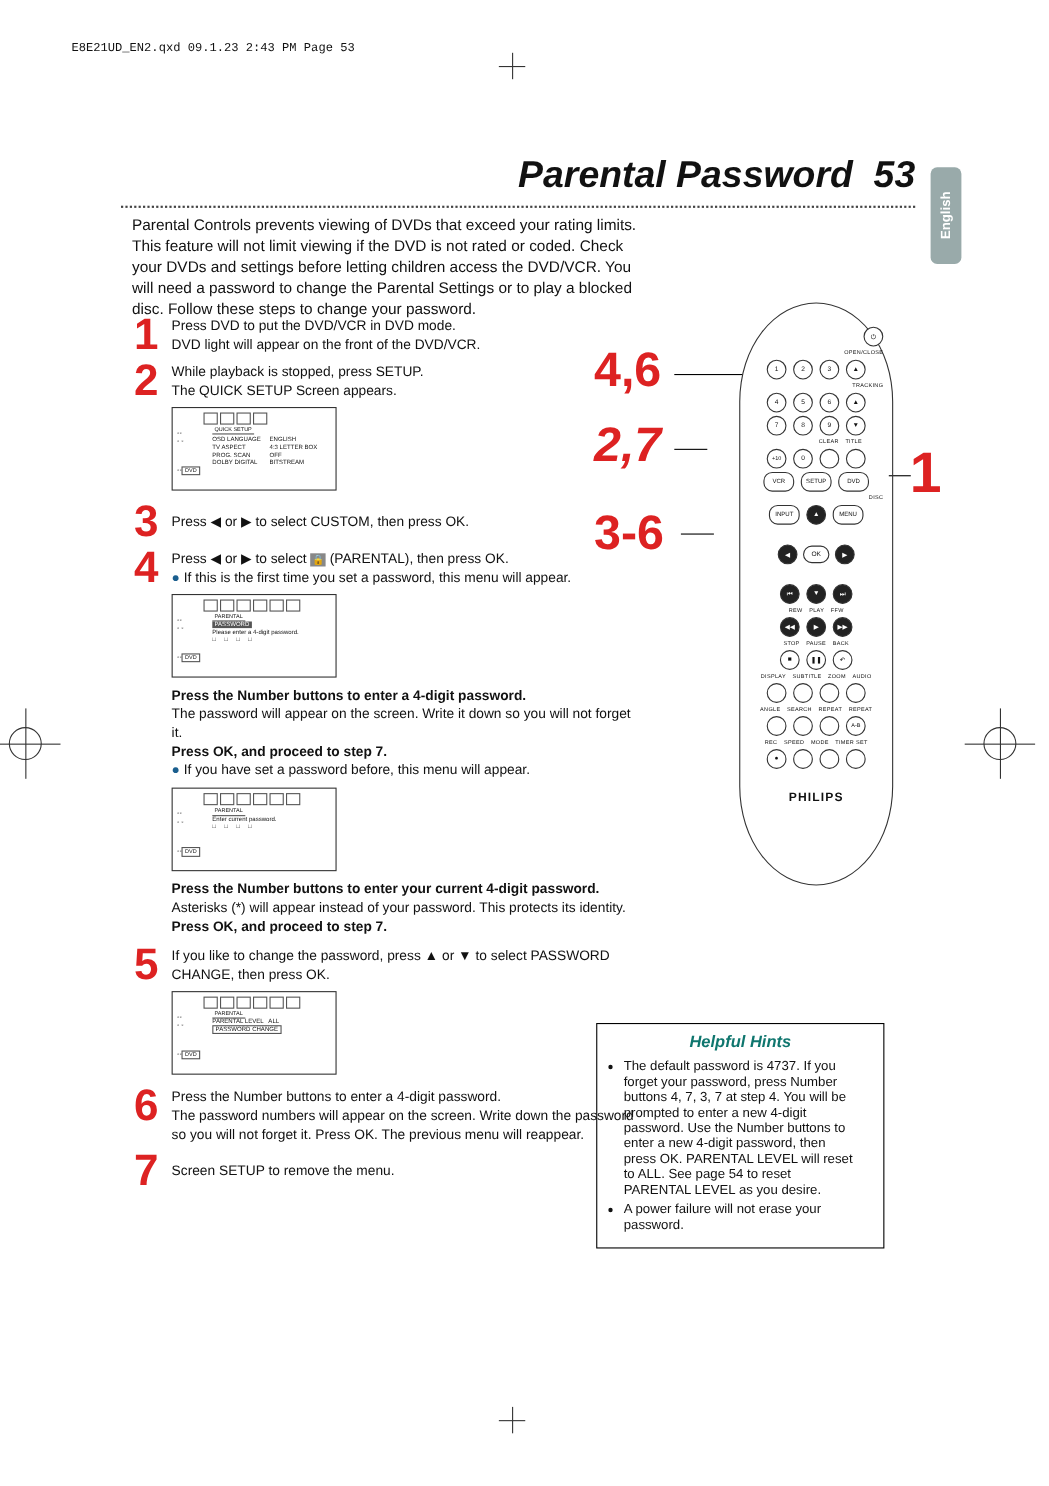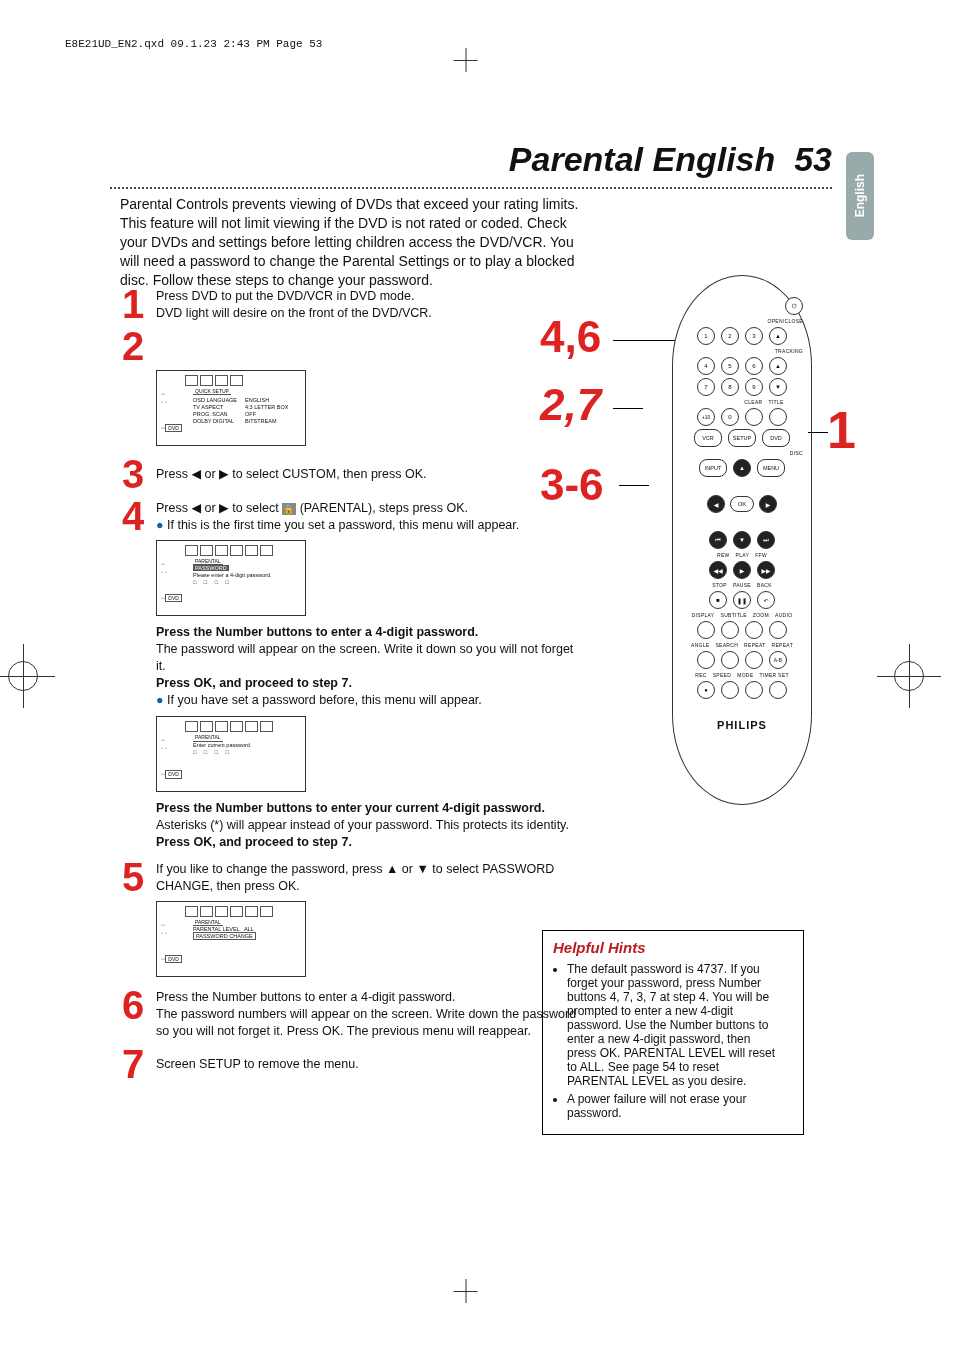--- a/index.html
+++ b/index.html
@@ -136,21 +136,21 @@
   }
 
   
   .hints {
     position:absolute; top:930px; right:128px;
     width:240px; border:1px solid #000;
     padding:6px 10px 10px;
     font-size:12px;
   }
   .hints h3 {
-    font-style:italic; color:#b91c1c;
+    text-align:center; font-style:italic; color:#0f766e;
     font-size:15px; margin:2px 0 6px;
   }
   .hints li { margin-bottom:4px; }
   .hints ul { margin:0 12px 0 14px; padding:0; }
 
   
   .bigref {
     position:absolute; color:#d22; font-weight:800;
     font-size:44px; font-family:Arial,sans-serif;
   }
@@ -196,40 +196,44 @@
   <div class="crop-bottom"></div>
   <div class="side-circle left"></div>
   <div class="side-circle right"></div>
 
   <div class="lang-tab">
     <span>English</span>
   </div>
 
   <div class="title-row">
     <span class="title">
-      <span>Parental English</span>&nbsp;
+      <span>Parental Password</span>&nbsp;
       <span class="num">53</span>
     </span>
   </div>
   <hr class="dotted">
 
   <div class="intro">Parental Controls prevents viewing of DVDs that exceed your rating limits. This feature will not limit viewing if the DVD is not rated or coded. Check your DVDs and settings before letting children access the DVD/VCR. You will need a password to change the Parental Settings or to play a blocked disc. Follow these steps to change your password.</div>
 
   <div class="steps">
 
     <div class="step">
       <div class="digit">1</div>
       <div class="body">
         <b>Press DVD to put the DVD/VCR in DVD mode.</b><br>
-        <span>DVD light will desire on the front of the DVD/VCR.</span>
+        <span>DVD light will appear on the front of the DVD/VCR.</span>
       </div>
     </div>
 
     <div class="step">
       <div class="digit">2</div>
+      <div class="body">
+        <b>While playback is stopped, press SETUP.</b><br>
+        <span>The QUICK SETUP Screen appears.</span>
+      </div>
     </div>
     <div class="screen-thumb">
       <div class="leftdeco">◦◦<br>◦&nbsp;◦<br>◦◦<div class="dvd">DVD</div></div>
       <div class="nav-row">
           <span></span>
           <span></span>
           <span></span>
           <span></span>
         </div>
       <div class="tabname">QUICK SETUP</div>
@@ -250,21 +254,21 @@
       <div class="body" style="padding-top:10px;">
         <b>Press ◀ or ▶ to select CUSTOM, then press OK.</b>
       </div>
     </div>
 
     <div class="step">
       <div class="digit">4</div>
       <div class="body">
         <b><span>Press ◀ or ▶ to select </span></b>
         <span class="invbox">🔒</span>
-        <b><span> (PARENTAL), steps press OK.</span></b><br>
+        <b><span> (PARENTAL), then press OK.</span></b><br>
         <span class="bullet">If this is the first time you set a password, this menu will appear.</span>
       </div>
     </div>
     <div class="screen-thumb">
       <div class="leftdeco">◦◦<br>◦&nbsp;◦<br>◦◦<div class="dvd">DVD</div></div>
       <div class="nav-row">
           <span></span>
           <span></span>
           <span></span>
           <span></span>

